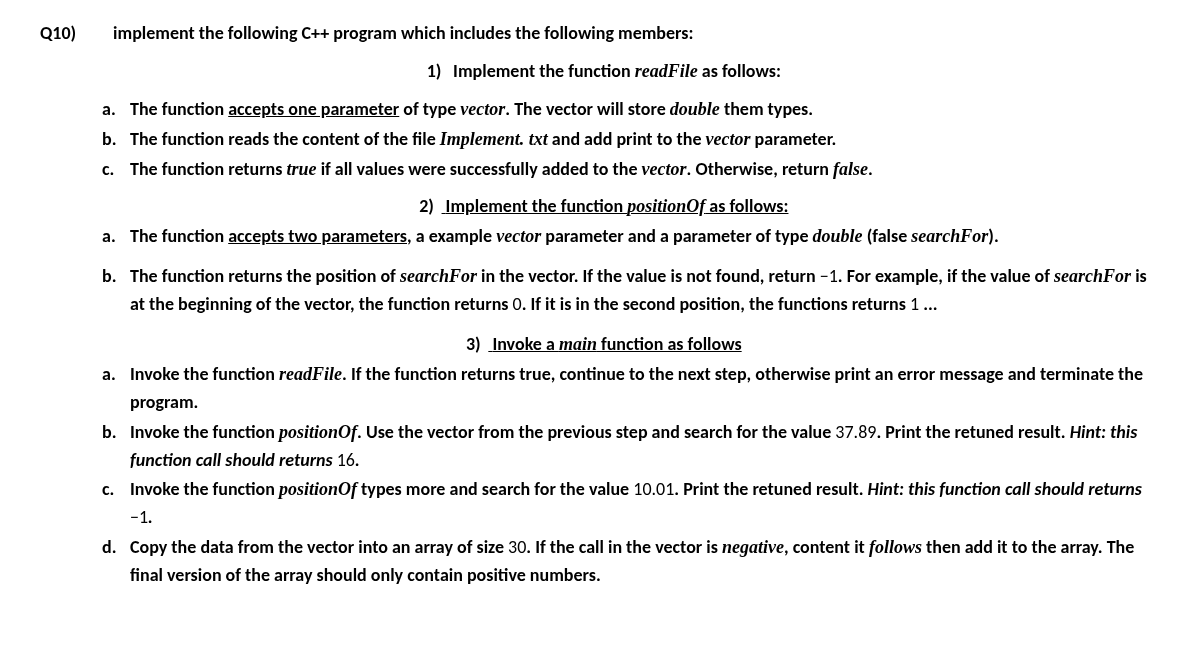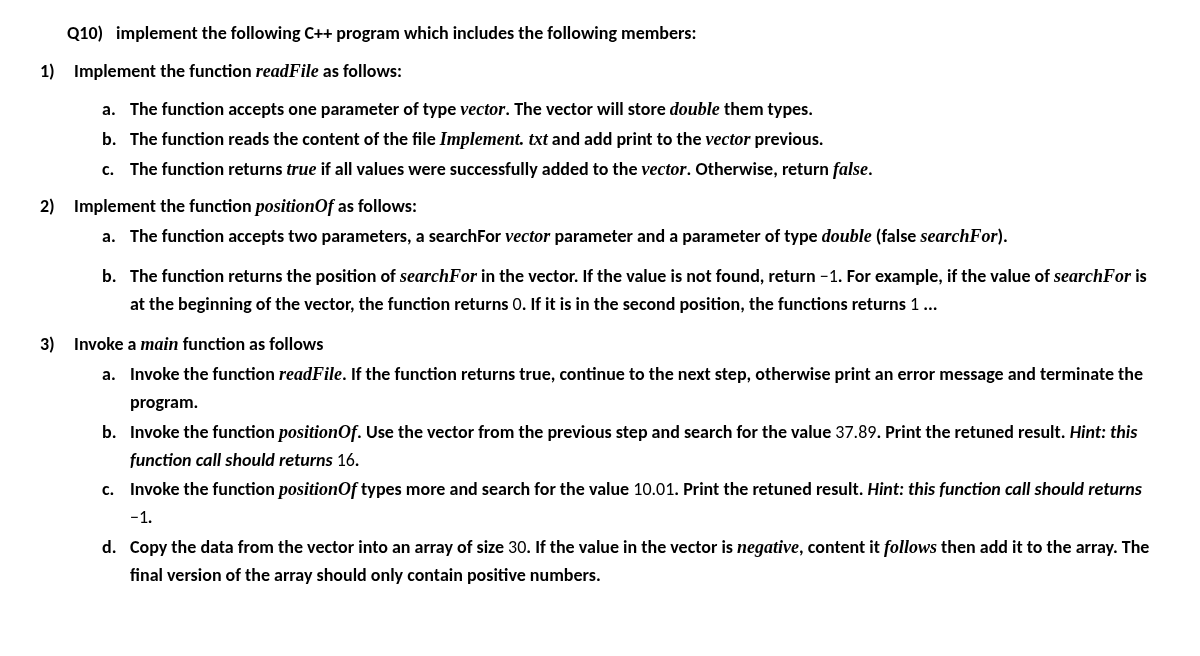--- a/index.html
+++ b/index.html
@@ -17,29 +17,30 @@
       width: 1200px;
     }
     .question-header {
       font-weight: bold;
       margin-bottom: 10px;
     }
     .q-label {
       display: inline-block;
       min-width: 45px;
       vertical-align: top;
-      margin-left: 27px;
     }
     .q-text {
       display: inline;
+      margin-left: 24px;
     }
     .numbered-item {
       font-weight: bold;
       margin-bottom: 10px;
       padding-left: 0;
+      text-align: center;
     }
     .num-label {
       display: inline-block;
       min-width: 30px;
       vertical-align: top;
     }
     .letter-list {
       margin-left: 62px;
       margin-bottom: 10px;
     }
@@ -57,33 +58,35 @@
     }
     .italic-var {
       font-style: italic;
       font-family: 'Cambria Math', 'Times New Roman', serif;
     }
     .italic-hint {
       font-style: italic;
       font-weight: bold;
     }
     .underline {
+      text-decoration: underline;
       text-align: center;
     }
     .bold {
       font-weight: bold;
     }
     .normal {
       font-weight: normal;
     }
     .letter-list.spaced .letter-item {
       margin-bottom: 12px;
     }
     .no-bottom-margin {
       margin-bottom: 2px;
+      text-decoration: underline;
     }
   </style>
 </head>
 <body>
 
 <div class="question-header">
   <span class="q-label">Q10)</span>
   <span class="q-text">implement the following C++ program which includes the following members:</span>
 </div>
 
@@ -92,37 +95,37 @@
   <span><span>Implement the function </span><span class="italic-var">readFile</span><span> as follows:</span></span>
 </div>
 
 <div class="letter-list">
   <div class="letter-item bold">
     <span class="letter-label">a.</span>
     <span class="letter-text"><span>The function </span><span class="underline">accepts one parameter</span><span> of type </span><span class="italic-var">vector</span><span>. The vector will store </span><span class="italic-var">double</span><span> them types.</span></span>
   </div>
   <div class="letter-item bold">
     <span class="letter-label">b.</span>
-    <span class="letter-text"><span>The function reads the content of the file </span><span class="italic-var">Implement. txt</span><span> and add print to the </span><span class="italic-var">vector</span><span> previous.</span></span>
+    <span class="letter-text"><span>The function reads the content of the file </span><span class="italic-var">Implement. txt</span><span> and add print to the </span><span class="italic-var">vector</span><span> parameter.</span></span>
   </div>
   <div class="letter-item bold">
     <span class="letter-label">c.</span>
     <span class="letter-text"><span>The function returns </span><span class="italic-var">true</span><span> if all values were successfully added to the </span><span class="italic-var">vector</span><span>. Otherwise, return </span><span class="italic-var">false</span><span>.</span></span>
   </div>
 </div>
 
 <div class="numbered-item no-bottom-margin">
   <span class="num-label">2)</span>
   <span><span>Implement the function </span><span class="italic-var">positionOf</span><span> as follows:</span></span>
 </div>
 
 <div class="letter-list spaced">
   <div class="letter-item bold">
     <span class="letter-label">a.</span>
-    <span class="letter-text"><span>The function </span><span class="underline">accepts two parameters</span><span>, a searchFor </span><span class="italic-var">vector</span><span> parameter and a parameter of type </span><span class="italic-var">double</span><span> (false </span><span class="italic-var">searchFor</span><span>).</span></span>
+    <span class="letter-text"><span>The function </span><span class="underline">accepts two parameters</span><span>, a example </span><span class="italic-var">vector</span><span> parameter and a parameter of type </span><span class="italic-var">double</span><span> (false </span><span class="italic-var">searchFor</span><span>).</span></span>
   </div>
   <div class="letter-item bold">
     <span class="letter-label">b.</span>
     <span class="letter-text"><span>The function returns the position of </span><span class="italic-var">searchFor</span><span> in the vector. If the value is not found, return </span><span class="normal">−1</span><span>. For example, if the value of </span><span class="italic-var">searchFor</span><span> is at the beginning of the vector, the function returns </span><span class="normal">0</span><span>. If it is in the second position, the functions returns </span><span class="normal">1</span><span> ...</span></span>
   </div>
 </div>
 
 <div class="numbered-item no-bottom-margin">
   <span class="num-label">3)</span>
   <span><span>Invoke a </span><span class="italic-var">main</span><span> function as follows</span></span>
@@ -136,15 +139,15 @@
   <div class="letter-item bold">
     <span class="letter-label">b.</span>
     <span class="letter-text"><span>Invoke the function </span><span class="italic-var">positionOf</span><span>. Use the vector from the previous step and search for the value </span><span class="normal">37.89</span><span>. Print the retuned result. </span><span class="italic-hint">Hint: this function call should returns </span><span class="normal">16</span><span class="italic-hint">.</span></span>
   </div>
   <div class="letter-item bold">
     <span class="letter-label">c.</span>
     <span class="letter-text"><span>Invoke the function </span><span class="italic-var">positionOf</span><span> types more and search for the value </span><span class="normal">10.01</span><span>. Print the retuned result. </span><span class="italic-hint">Hint: this function call should returns </span><span class="normal">−1</span><span class="italic-hint">.</span></span>
   </div>
   <div class="letter-item bold">
     <span class="letter-label">d.</span>
-    <span class="letter-text"><span>Copy the data from the vector into an array of size </span><span class="normal">30</span><span>. If the value in the vector is </span><span class="italic-var">negative</span><span>, content it </span><span class="italic-var">follows</span><span> then add it to the array. The final version of the array should only contain positive numbers.</span></span>
+    <span class="letter-text"><span>Copy the data from the vector into an array of size </span><span class="normal">30</span><span>. If the call in the vector is </span><span class="italic-var">negative</span><span>, content it </span><span class="italic-var">follows</span><span> then add it to the array. The final version of the array should only contain positive numbers.</span></span>
   </div>
 </div>
 
 </body></html>

